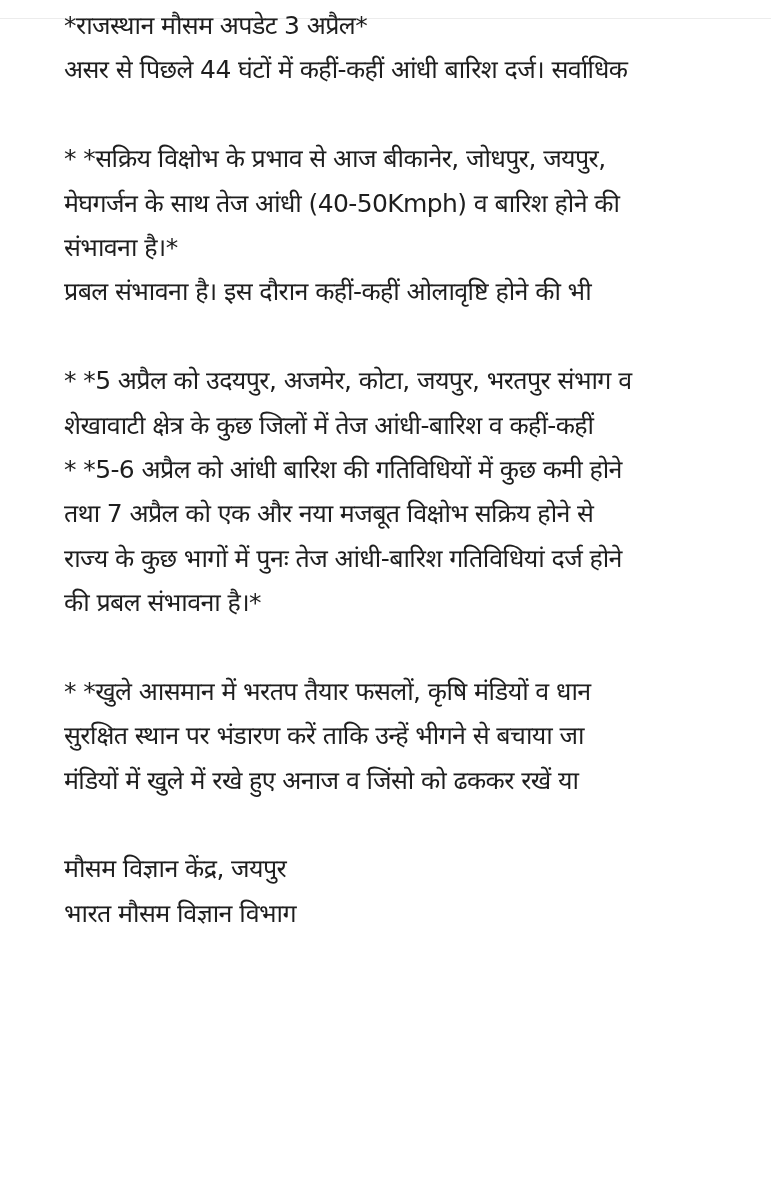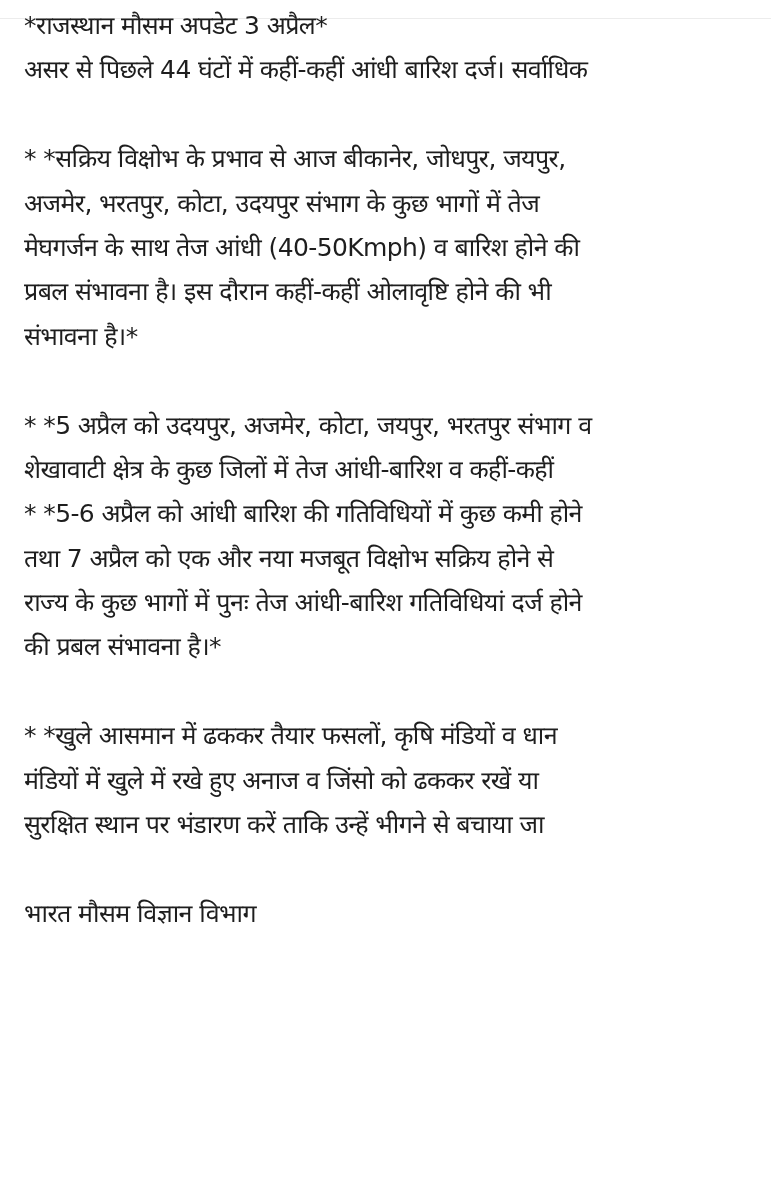--- a/index.html
+++ b/index.html
@@ -29,20 +29,21 @@
     font-family: "DejaVu Sans", "Liberation Sans", sans-serif;
     font-size: 25px;
     line-height: 44.4px;
     color: #1e1e1e;
   }
   .line {
     display: block;
     white-space: nowrap;
     height: 44.4px;
     letter-spacing: -0.6px;
+    margin-left: 40px;
   }
   .blank {
     display: block;
     height: 44.4px;
   }
 </style>
 </head>
 <body>
 
 <div class="top-rule"></div>
@@ -50,43 +51,43 @@
 <div class="doc">
   <span class="line">*राजस्थान मौसम अपडेट 3 अप्रैल*</span>
 
   <div>
     <span class="line">असर से पिछले 44 घंटों में कहीं-कहीं आंधी बारिश दर्ज। सर्वाधिक</span>
   </div>
   <span class="blank"></span>
 
   <div>
     <span class="line">* *सक्रिय विक्षोभ के प्रभाव से आज बीकानेर, जोधपुर, जयपुर,</span>
-    <span class="line">अजमेर, भरतपुर, कोटा, उदयपुर संभाग के कुछ भागों में तेज</span>
     <span class="line">मेघगर्जन के साथ तेज आंधी (40-50Kmph) व बारिश होने की</span>
+    <span class="line">संभावना है।*</span>
     <span class="line">प्रबल संभावना है। इस दौरान कहीं-कहीं ओलावृष्टि होने की भी</span>
-    <span class="line">संभावना है।*</span>
   </div>
   <span class="blank"></span>
 
   <div>
     <span class="line">* *5 अप्रैल को उदयपुर, अजमेर, कोटा, जयपुर, भरतपुर संभाग व</span>
     <span class="line">शेखावाटी क्षेत्र के कुछ जिलों में तेज आंधी-बारिश व कहीं-कहीं</span>
   </div>
 
   <div>
     <span class="line">* *5-6 अप्रैल को आंधी बारिश की गतिविधियों में कुछ कमी होने</span>
     <span class="line">तथा 7 अप्रैल को एक और नया मजबूत विक्षोभ सक्रिय होने से</span>
     <span class="line">राज्य के कुछ भागों में पुनः तेज आंधी-बारिश गतिविधियां दर्ज होने</span>
     <span class="line">की प्रबल संभावना है।*</span>
   </div>
   <span class="blank"></span>
 
   <div>
-    <span class="line">* *खुले आसमान में ढककर तैयार फसलों, कृषि मंडियों व धान</span>
+    <span class="line">* *खुले आसमान में भरतप तैयार फसलों, कृषि मंडियों व धान</span>
+    <span class="line">सुरक्षित स्थान पर भंडारण करें ताकि उन्हें भीगने से बचाया जा</span>
     <span class="line">मंडियों में खुले में रखे हुए अनाज व जिंसो को ढककर रखें या</span>
-    <span class="line">सुरक्षित स्थान पर भंडारण करें ताकि उन्हें भीगने से बचाया जा</span>
   </div>
   <span class="blank"></span>
 
   <div>
+    <span class="line">मौसम विज्ञान केंद्र, जयपुर</span>
     <span class="line">भारत मौसम विज्ञान विभाग</span>
   </div>
 </div>
 
 </body></html>

